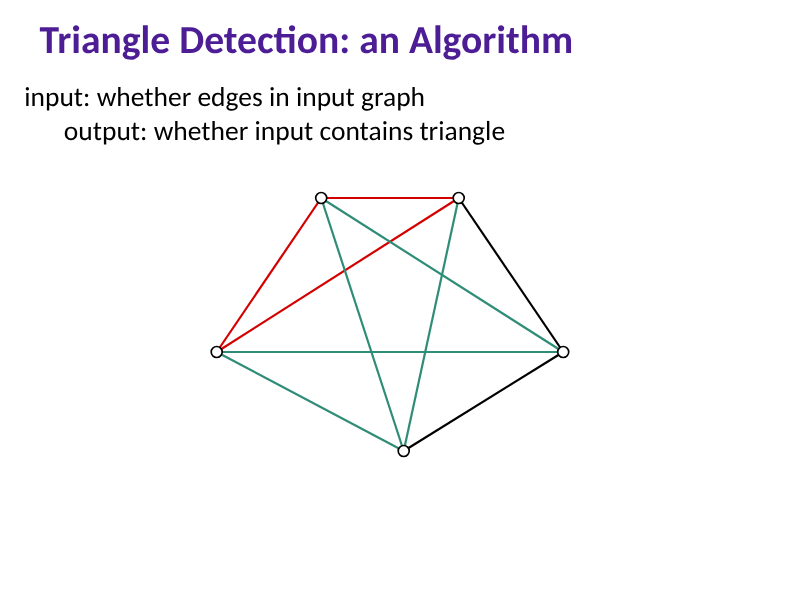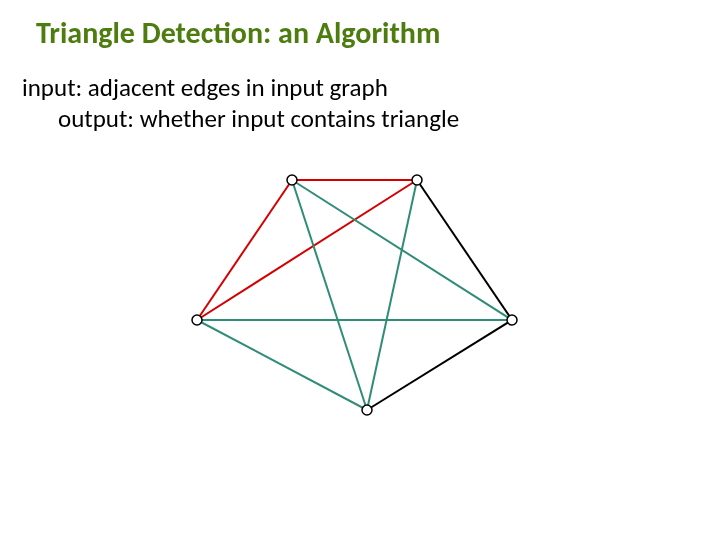--- a/index.html
+++ b/index.html
@@ -8,23 +8,23 @@
     height: 540px;
     background: #ffffff;
     font-family: Calibri, Arial, sans-serif;
     position: relative;
     overflow: hidden;
   }
   .title {
     position: absolute;
     top: 14px;
     left: 36px;
-    font-size: 30px;
+    font-size: 36px;
     font-weight: 700;
-    color: #4d7c0f;
+    color: #4c1d95;
   }
   .line1 {
     position: absolute;
     top: 72px;
     left: 22px;
     font-size: 25px;
     color: #000;
   }
   .line2 {
     position: absolute;
@@ -40,21 +40,21 @@
     left: 170px;
     width: 370px;
     height: 260px;
   }
   svg { display:block; }
 </style>
 </head>
 <body>
 
 <div class="title">Triangle Detection: an Algorithm</div>
-<div class="line1">input: adjacent edges in input graph</div>
+<div class="line1">input: whether edges in input graph</div>
 <div class="line2">output: whether input contains triangle</div>
 
 <div class="graph-area">
   <svg id="graph-svg" width="370" height="260">
       <line x1="122" y1="15" x2="247" y2="15" stroke="#d40000" stroke-width="2"></line>
       <line x1="122" y1="15" x2="27" y2="155" stroke="#d40000" stroke-width="2"></line>
       <line x1="247" y1="15" x2="27" y2="155" stroke="#d40000" stroke-width="2"></line>
       <line x1="122" y1="15" x2="342" y2="155" stroke="#2f8d77" stroke-width="2"></line>
       <line x1="122" y1="15" x2="197" y2="245" stroke="#2f8d77" stroke-width="2"></line>
       <line x1="247" y1="15" x2="197" y2="245" stroke="#2f8d77" stroke-width="2"></line>

